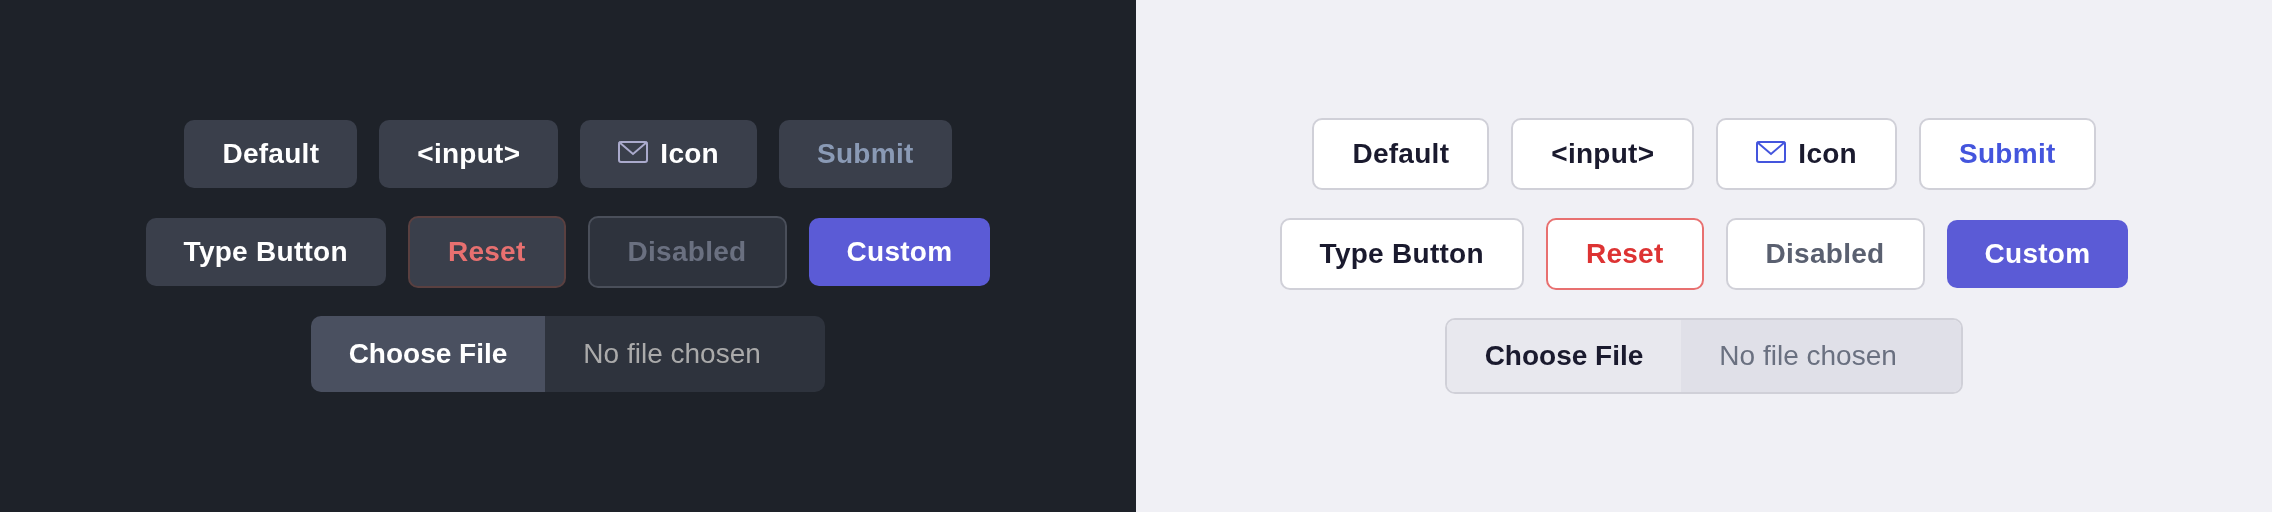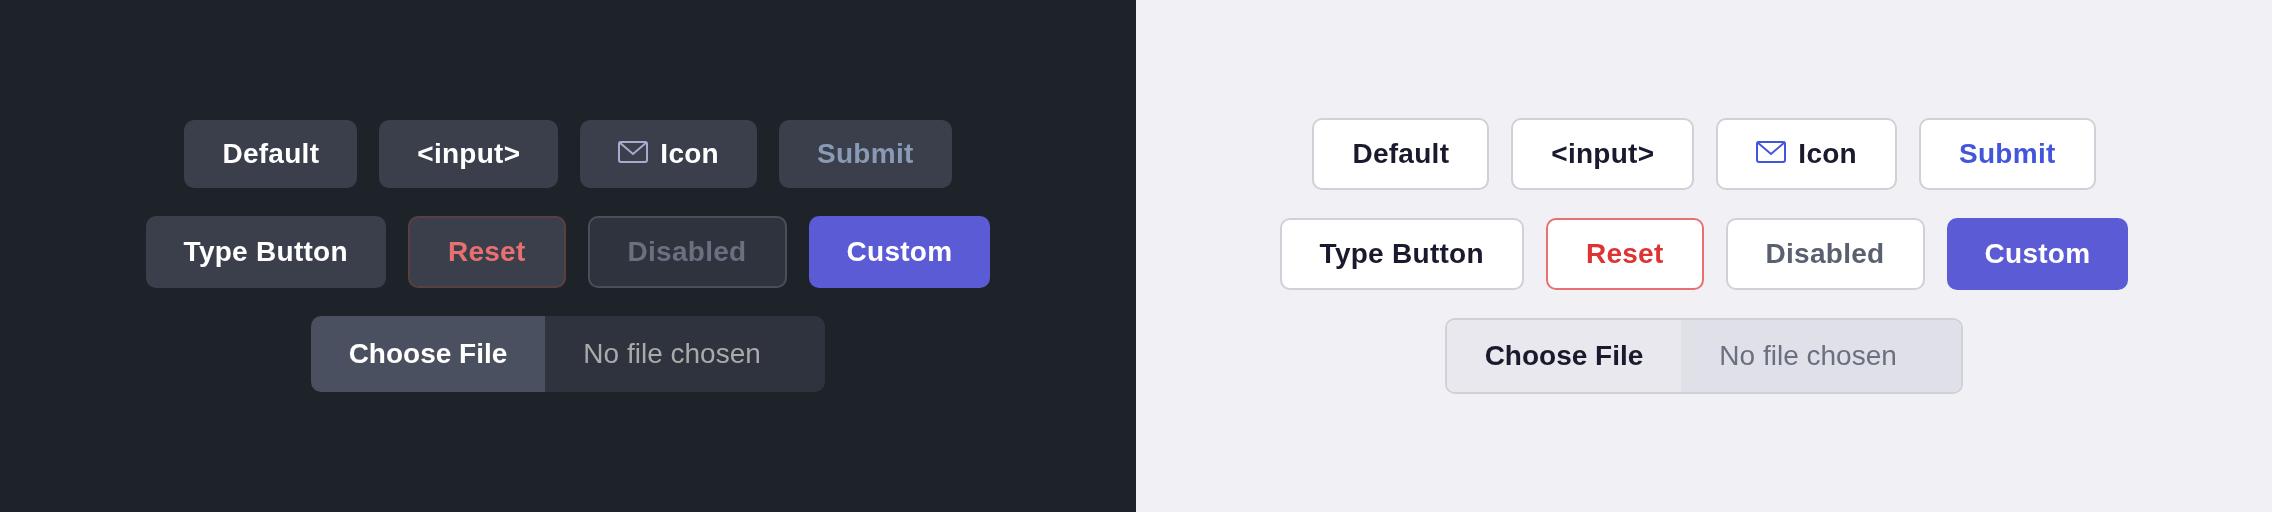--- a/index.html
+++ b/index.html
@@ -27,20 +27,21 @@
     }
 
     .panel-light {
       background-color: #f0f0f5;
     }
 
     .button-row {
       display: flex;
       flex-direction: row;
       gap: 22px;
+      align-items: center;
     }
 
     
     .btn-dark {
       padding: 18px 38px;
       font-size: 28px;
       font-weight: 700;
       border-radius: 10px;
       cursor: pointer;
       border: none;

